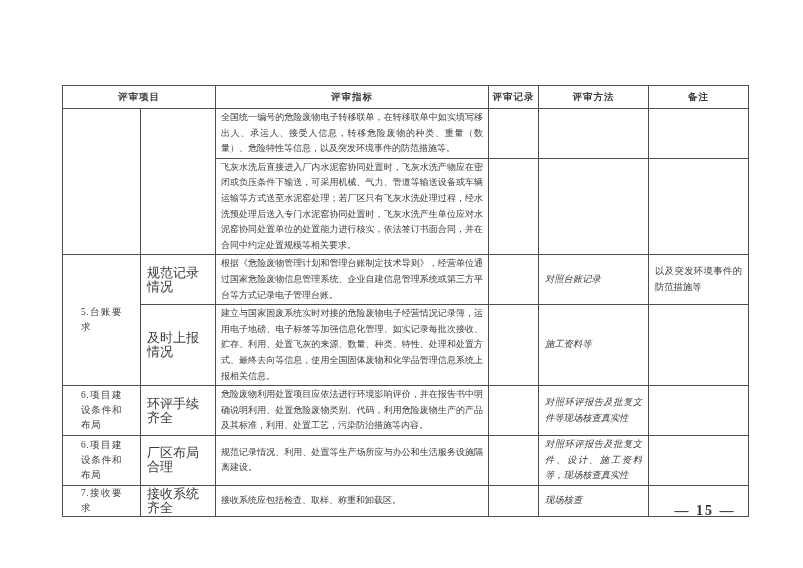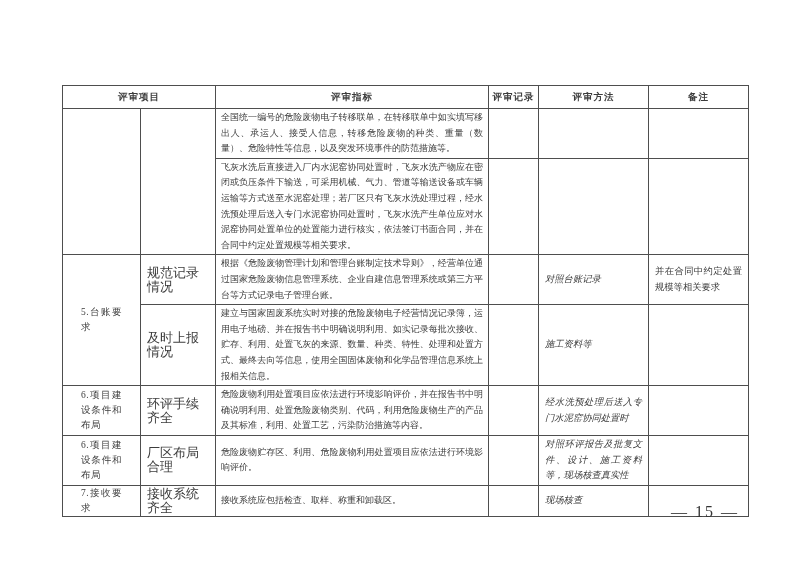--- a/index.html
+++ b/index.html
@@ -77,24 +77,25 @@
   tr.r-d { height: 81px; }
   tr.r-e { height: 50px; }
   tr.r-f { height: 48px; }
   tr.r-g { height: 19px; }
   .page-footer {
     position: absolute;
     top: 503px;
     left: 655px;
     width: 100px;
     text-align: center;
-    font-size: 16px;
+    font-size: 14px;
     color: #333333;
     letter-spacing: 2px;
     font-family: "Liberation Serif", "DejaVu Serif", serif;
+    font-weight: bold;
   }
 </style>
 </head>
 <body>
 
 <div class="page">
 
   <table class="review-table">
     <colgroup>
       <col style="width:78px">
@@ -129,44 +130,44 @@
       <td class="method-cell"></td>
       <td class="remark-cell"></td>
     </tr>
 
     <tr class="r-c">
       <td class="section-cell" rowspan="2">5.台账要求</td>
       <td class="sub-cell">规范记录情况</td>
       <td class="indicator-cell">根据《危险废物管理计划和管理台账制定技术导则》，经营单位通过国家危险废物信息管理系统、企业自建信息管理系统或第三方平台等方式记录电子管理台账。</td>
       <td class="record-cell"></td>
       <td class="method-cell">对照台账记录</td>
-      <td class="remark-cell">并在合同中约定处置规模等相关要求</td>
+      <td class="remark-cell">以及突发环境事件的防范措施等</td>
     </tr>
 
     <tr class="r-d">
       <td class="sub-cell">及时上报情况</td>
-      <td class="indicator-cell">建立与国家固废系统实时对接的危险废物电子经营情况记录簿，运用电子地磅、并在报告书中明确说明利用、如实记录每批次接收、贮存、利用、处置飞灰的来源、数量、种类、特性、处理和处置方式、最终去向等信息，使用全国固体废物和化学品管理信息系统上报相关信息。</td>
+      <td class="indicator-cell">建立与国家固废系统实时对接的危险废物电子经营情况记录簿，运用电子地磅、电子标签等加强信息化管理、如实记录每批次接收、贮存、利用、处置飞灰的来源、数量、种类、特性、处理和处置方式、最终去向等信息，使用全国固体废物和化学品管理信息系统上报相关信息。</td>
       <td class="record-cell"></td>
       <td class="method-cell">施工资料等</td>
       <td class="remark-cell"></td>
     </tr>
 
     <tr class="r-e">
       <td class="section-cell">6.项目建设条件和布局</td>
       <td class="sub-cell">环评手续齐全</td>
       <td class="indicator-cell">危险废物利用处置项目应依法进行环境影响评价，并在报告书中明确说明利用、处置危险废物类别、代码，利用危险废物生产的产品及其标准，利用、处置工艺，污染防治措施等内容。</td>
       <td class="record-cell"></td>
-      <td class="method-cell">经水洗预处理后送入专门水泥窑协同处置时</td>
+      <td class="method-cell">对照环评报告及批复文件等现场核查真实性</td>
       <td class="remark-cell"></td>
     </tr>
 
     <tr class="r-f">
       <td class="section-cell">6.项目建设条件和布局</td>
       <td class="sub-cell">厂区布局合理</td>
-      <td class="indicator-cell">危险废物贮存区、利用、危险废物利用处置项目应依法进行环境影响评价。</td>
+      <td class="indicator-cell">规范记录情况、利用、处置等生产场所应与办公和生活服务设施隔离建设。</td>
       <td class="record-cell"></td>
       <td class="method-cell">对照环评报告及批复文件、设计、施工资料等，现场核查真实性</td>
       <td class="remark-cell"></td>
     </tr>
 
     <tr class="r-g">
       <td class="section-cell">7.接收要求</td>
       <td class="sub-cell">接收系统齐全</td>
       <td class="indicator-cell">接收系统应包括检查、取样、称重和卸载区。</td>
       <td class="record-cell"></td>

